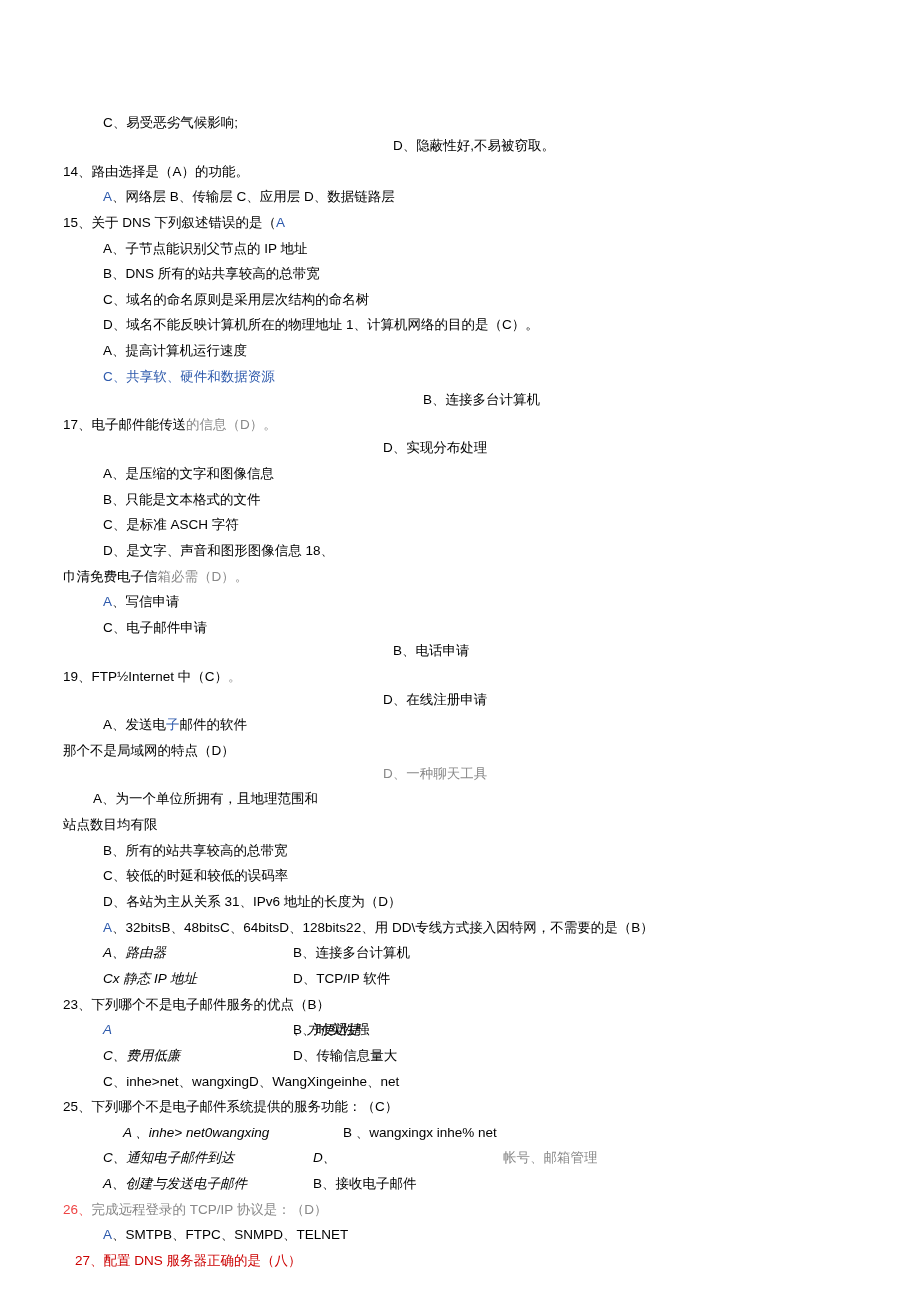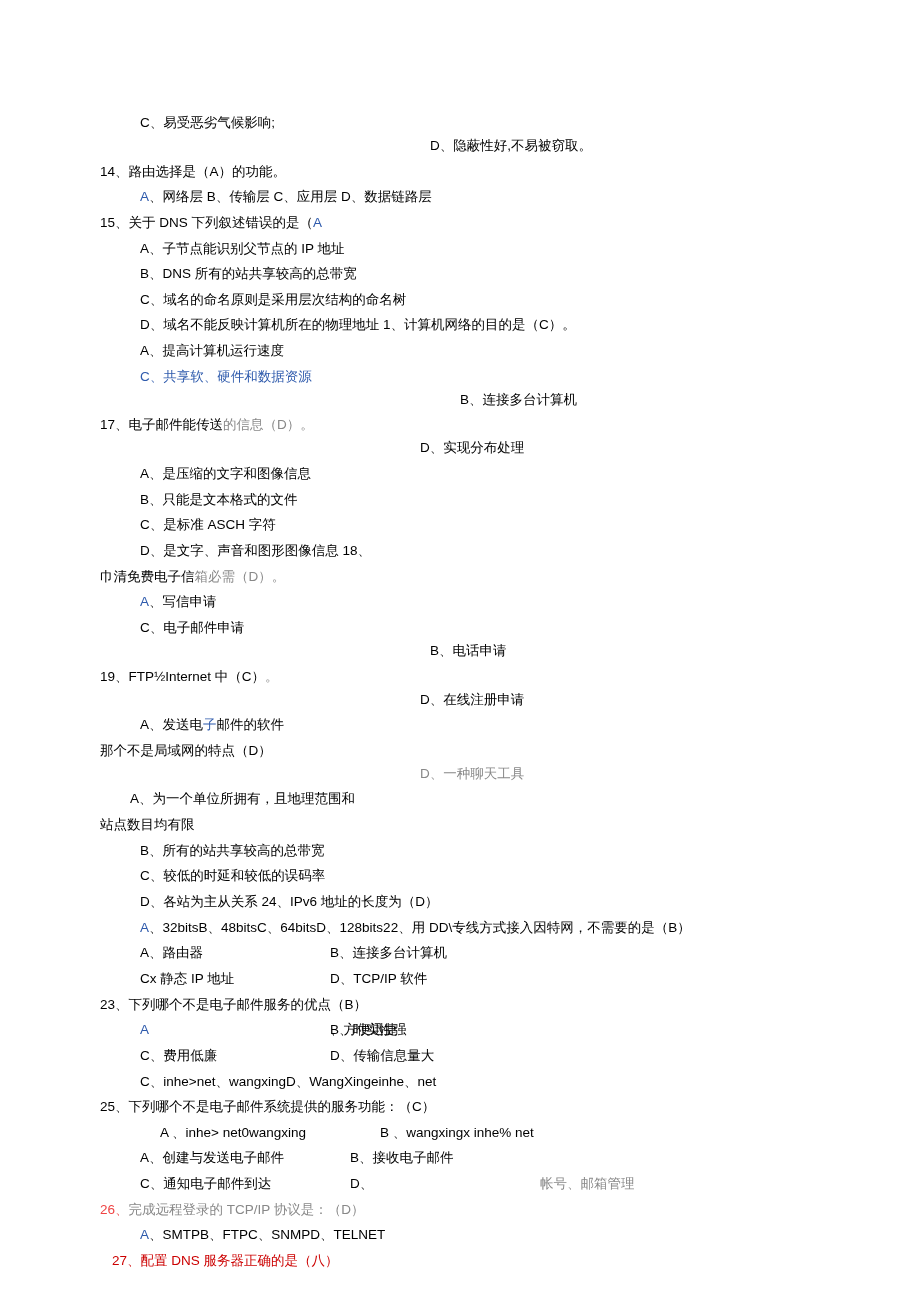--- a/index.html
+++ b/index.html
@@ -7,40 +7,40 @@
     padding: 0;
     background: #fff;
     font-family: "Microsoft YaHei", "SimSun", sans-serif;
     font-size: 13.5px;
     color: #000;
     line-height: 1.9;
   }
   .page {
     width: 740px;
     min-height: 1301px;
-    padding: 110px 100px 0 100px;
+    padding: 110px 100px 0 63px;
     box-sizing: border-box;
   }
   .line {
     white-space: nowrap;
     overflow: visible;
   }
   .indent1 { padding-left: 40px; }
   .indent2 { padding-left: 60px; }
   .blue { color: #2e5aac; }
   .gray { color: #888; }
   .red { color: #c00; margin-left: 12px; }
   .two-col {
     display: flex;
   }
   .two-col .left { width: 290px; flex: 0 0 auto; }
   .two-col .left2 { width: 320px; flex: 0 0 auto; }
   .two-col .right { flex: 1 1 auto; margin-top: 23px; }
   .abcd { display:flex; }
-  .abcd span:first-child { width: 190px; display:inline-block; }
+  .abcd span:first-child { width: 190px; display:inline-block;font-style:italic; }
 </style>
 </head>
 <body>
 
 <div class="page">
 
   <div class="line indent1 two-col">
     <span class="left">C、易受恶劣气候影响;</span>
     <span class="right">D、隐蔽性好,不易被窃取。</span>
   </div>
@@ -88,21 +88,21 @@
 
   <div class="line two-col">
     <span class="left2">那个不是局域网的特点（D）</span>
     <span class="right gray">D、一种聊天工具</span>
   </div>
 
   <div class="line" style="padding-left:30px">A、为一个单位所拥有，且地理范围和</div>
   <div class="line">站点数目均有限</div>
   <div class="line indent1">B、所有的站共享较高的总带宽</div>
   <div class="line indent1">C、较低的时延和较低的误码率</div>
-  <div class="line indent1">D、各站为主从关系 24、IPv6 地址的长度为（D）</div>
+  <div class="line indent1">D、各站为主从关系 31、IPv6 地址的长度为（D）</div>
   <div class="line indent1"><span class="blue">A</span>、32bitsB、48bitsC、64bitsD、128bits22、用 DD\专线方式接入因特网，不需要的是（B）</div>
 
   <div class="line indent1 abcd">
     <span>A、路由器</span>
     <span>B、连接多台计算机</span>
   </div>
   <div class="line indent1 abcd">
     <span>Cx 静态 IP 地址</span>
     <span>D、TCP/IP 软件</span>
   </div>
@@ -118,26 +118,26 @@
   </div>
 
   <div class="line indent1">C、inhe&gt;net、wangxingD、WangXingeinhe、net</div>
 
   <div class="line">25、下列哪个不是电子邮件系统提供的服务功能：（C）</div>
   <div class="line indent2 abcd">
     <span style="width:220px">A 、inhe&gt; net0wangxing</span>
     <span>B 、wangxingx inhe% net</span>
   </div>
   <div class="line indent1 abcd">
+    <span style="width:210px">C、通知电子邮件到达</span>
+    <span><span>D、</span><span class="gray">帐号、邮箱管理</span></span>
+  </div>
+  <div class="line indent1 abcd">
     <span style="width:210px">A、创建与发送电子邮件</span>
     <span>B、接收电子邮件</span>
-  </div>
-  <div class="line indent1 abcd">
-    <span style="width:210px">C、通知电子邮件到达</span>
-    <span><span>D、</span><span class="gray">帐号、邮箱管理</span></span>
   </div>
 
   <div class="line gray"><span style="color:#ef4444">26、</span><span>完成远程登录的 TCP/IP 协议是：（D）</span></div>
   <div class="line indent1"><span class="blue">A</span>、SMTPB、FTPC、SNMPD、TELNET</div>
 
   <div class="line red">27、配置 DNS 服务器正确的是（八）</div>
 
 </div>
 
 </body></html>

